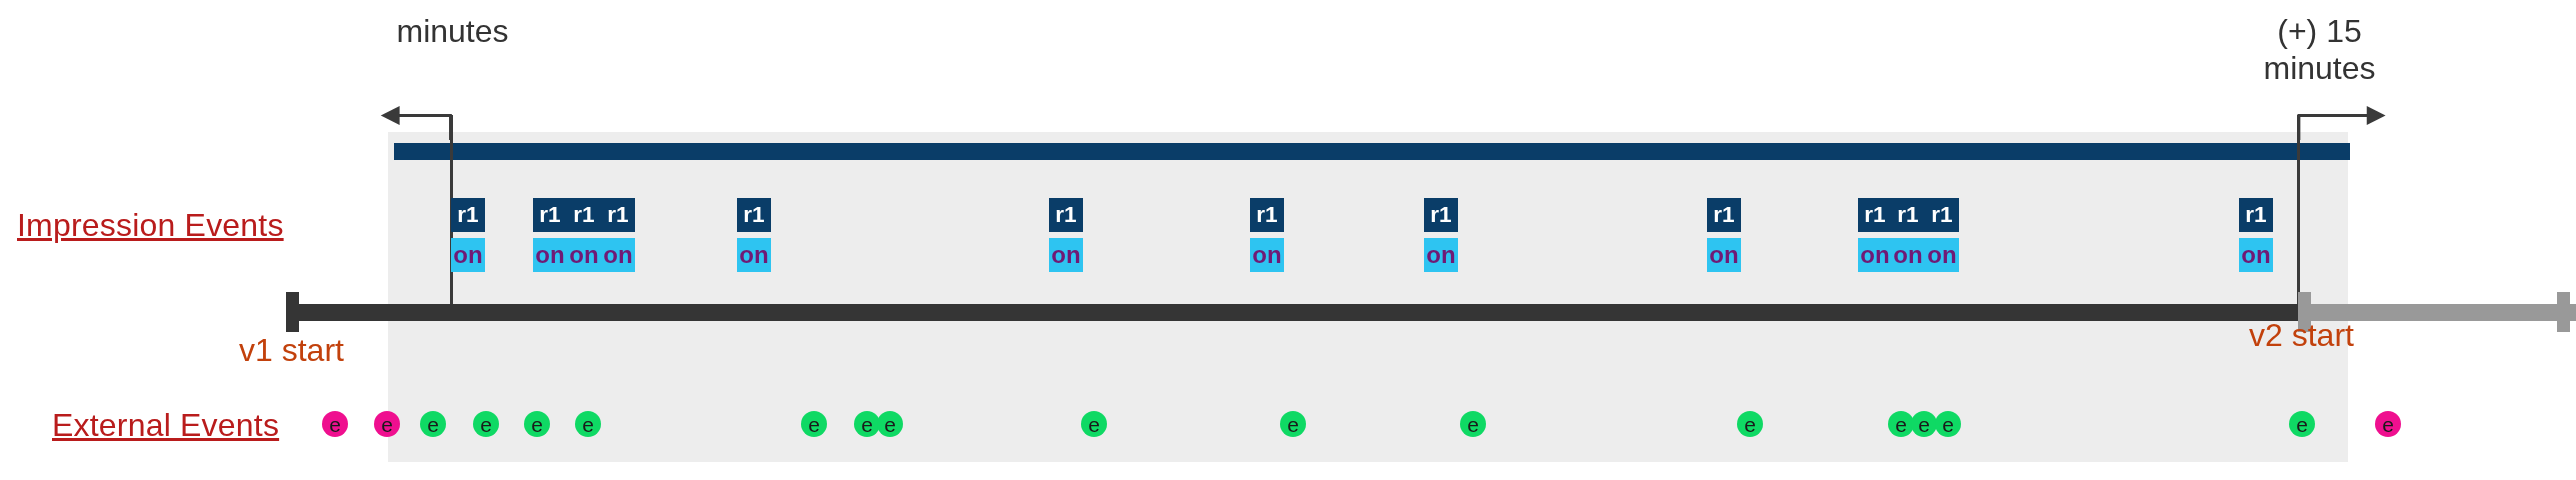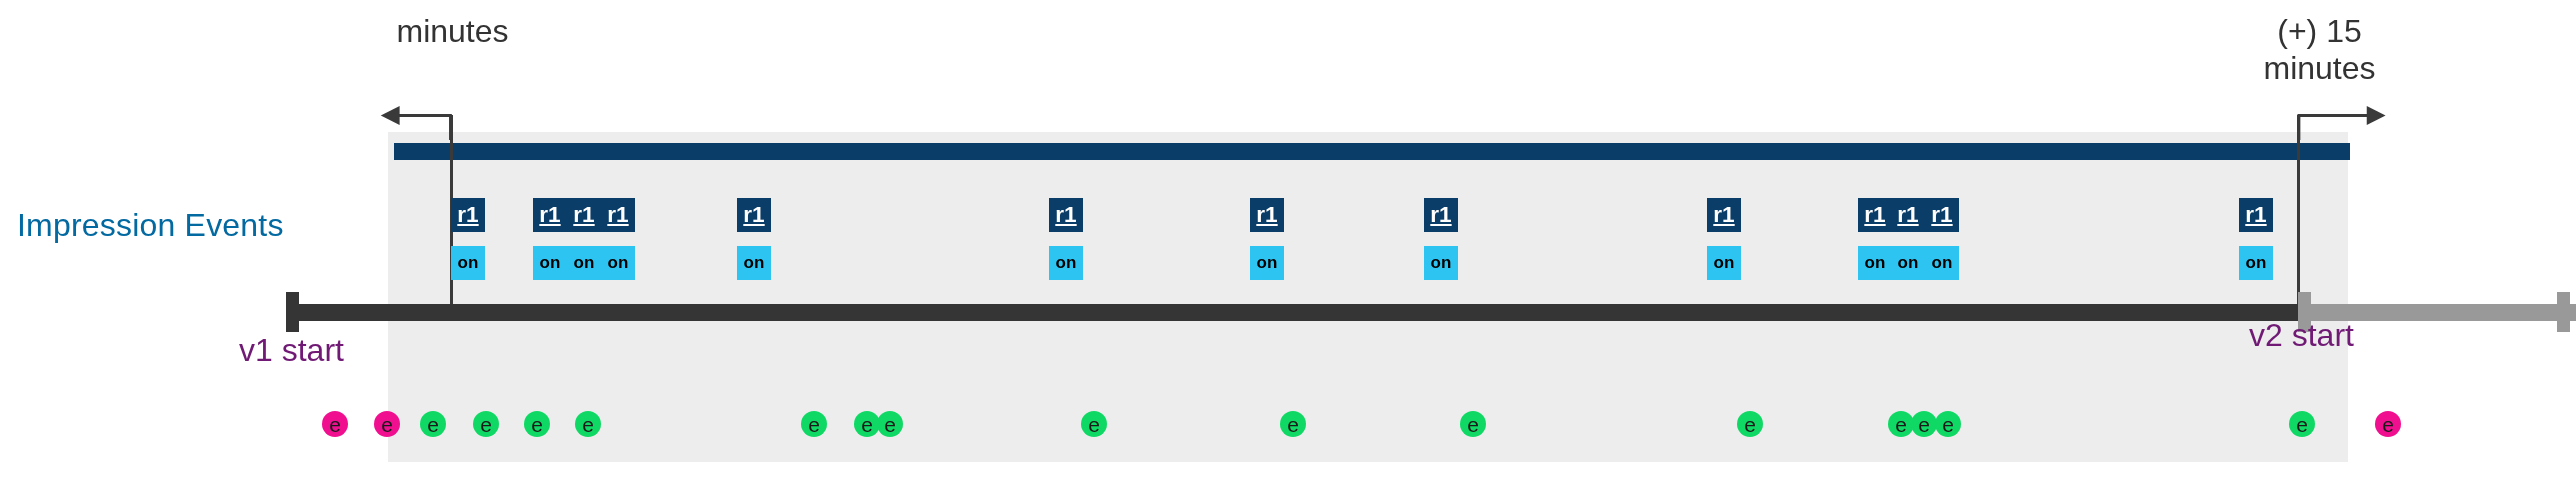--- a/index.html
+++ b/index.html
@@ -2,51 +2,52 @@
 <html style="font-size:15px"><head>
 <meta charset="utf-8">
 <style>
   html,body{margin:0;padding:0;background:#fff;}
   body{font-family:"Liberation Sans","DejaVu Sans",sans-serif;}
   #stage{position:relative;width:2576px;height:481px;background:#ffffff;overflow:hidden;}
 
   .band{position:absolute;background:#ededed;}
   .bluebar{position:absolute;background:#0a3d68;}
 
-  .rowlabel{position:absolute;color:#0369a1;font-size:32px;font-weight:500;white-space:nowrap;letter-spacing:0.2px;}
+  .rowlabel{position:absolute;color:#b91c1c;font-size:32px;font-weight:500;white-space:nowrap;letter-spacing:0.2px;text-decoration:underline;}
 
   .r1box{position:absolute;background:#0a3d68;color:#ffffff;font-size:22.6px;font-weight:600;
-         display:flex;align-items:center;justify-content:center;text-decoration:underline;}
-  .onbox{position:absolute;background:#2ec4f1;color:#000000;font-size:17px;font-weight:600;
-         display:flex;align-items:center;justify-content:center;margin-top:8px;}
+         display:flex;align-items:center;justify-content:center;}
+  .onbox{position:absolute;background:#2ec4f1;color:#701a75;font-size:24px;font-weight:600;
+         display:flex;align-items:center;justify-content:center;}
 
   .tl-dark{position:absolute;background:#353535;}
   .tl-gray{position:absolute;background:#999999;}
   .cap-dark{position:absolute;background:#353535;}
   .cap-gray{position:absolute;background:#999999;}
 
   .ev{position:absolute;border-radius:50%;display:flex;align-items:center;justify-content:center;
       font-size:21px;color:#1a1a1a;font-weight:500;line-height:1;}
 
   .marker-line{position:absolute;background:#3a3a3a;width:2.8px;}
   .note{position:absolute;color:#333333;font-size:32px;font-weight:500;text-align:center;white-space:nowrap;}
-  .caption{position:absolute;color:#701a75;font-size:32px;font-weight:500;white-space:nowrap;}
+  .caption{position:absolute;color:#c2410c;font-size:32px;font-weight:500;white-space:nowrap;}
 
   .arrowsvg{position:absolute;overflow:visible;}
 </style>
 </head>
 <body>
 
 <div id="stage">
 
   <div class="band" style="left:388px;top:132px;width:1960px;height:330px;"></div>
 
   <div class="bluebar" style="left:394px;top:143px;width:1956px;height:17px;"></div>
 
   <div class="rowlabel" style="left:17px;top:207px;">Impression Events</div>
+  <div class="rowlabel" style="left:52px;top:407px;">External Events</div>
 
   <div class="note" style="left:311px;top:13.2px;width:283px;">
     <div>minutes</div>
   </div>
 
   <svg class="arrowsvg" style="left:377px;top:104px;" width="113" height="38" viewBox="0 0 120 40">
     <path d="M78 38 L78 12 L22 12" fill="none" stroke="#3a3a3a" stroke-width="3"></path>
     <path d="M24 2 L4 12 L24 22 Z" fill="#3a3a3a"></path>
   </svg>
 

